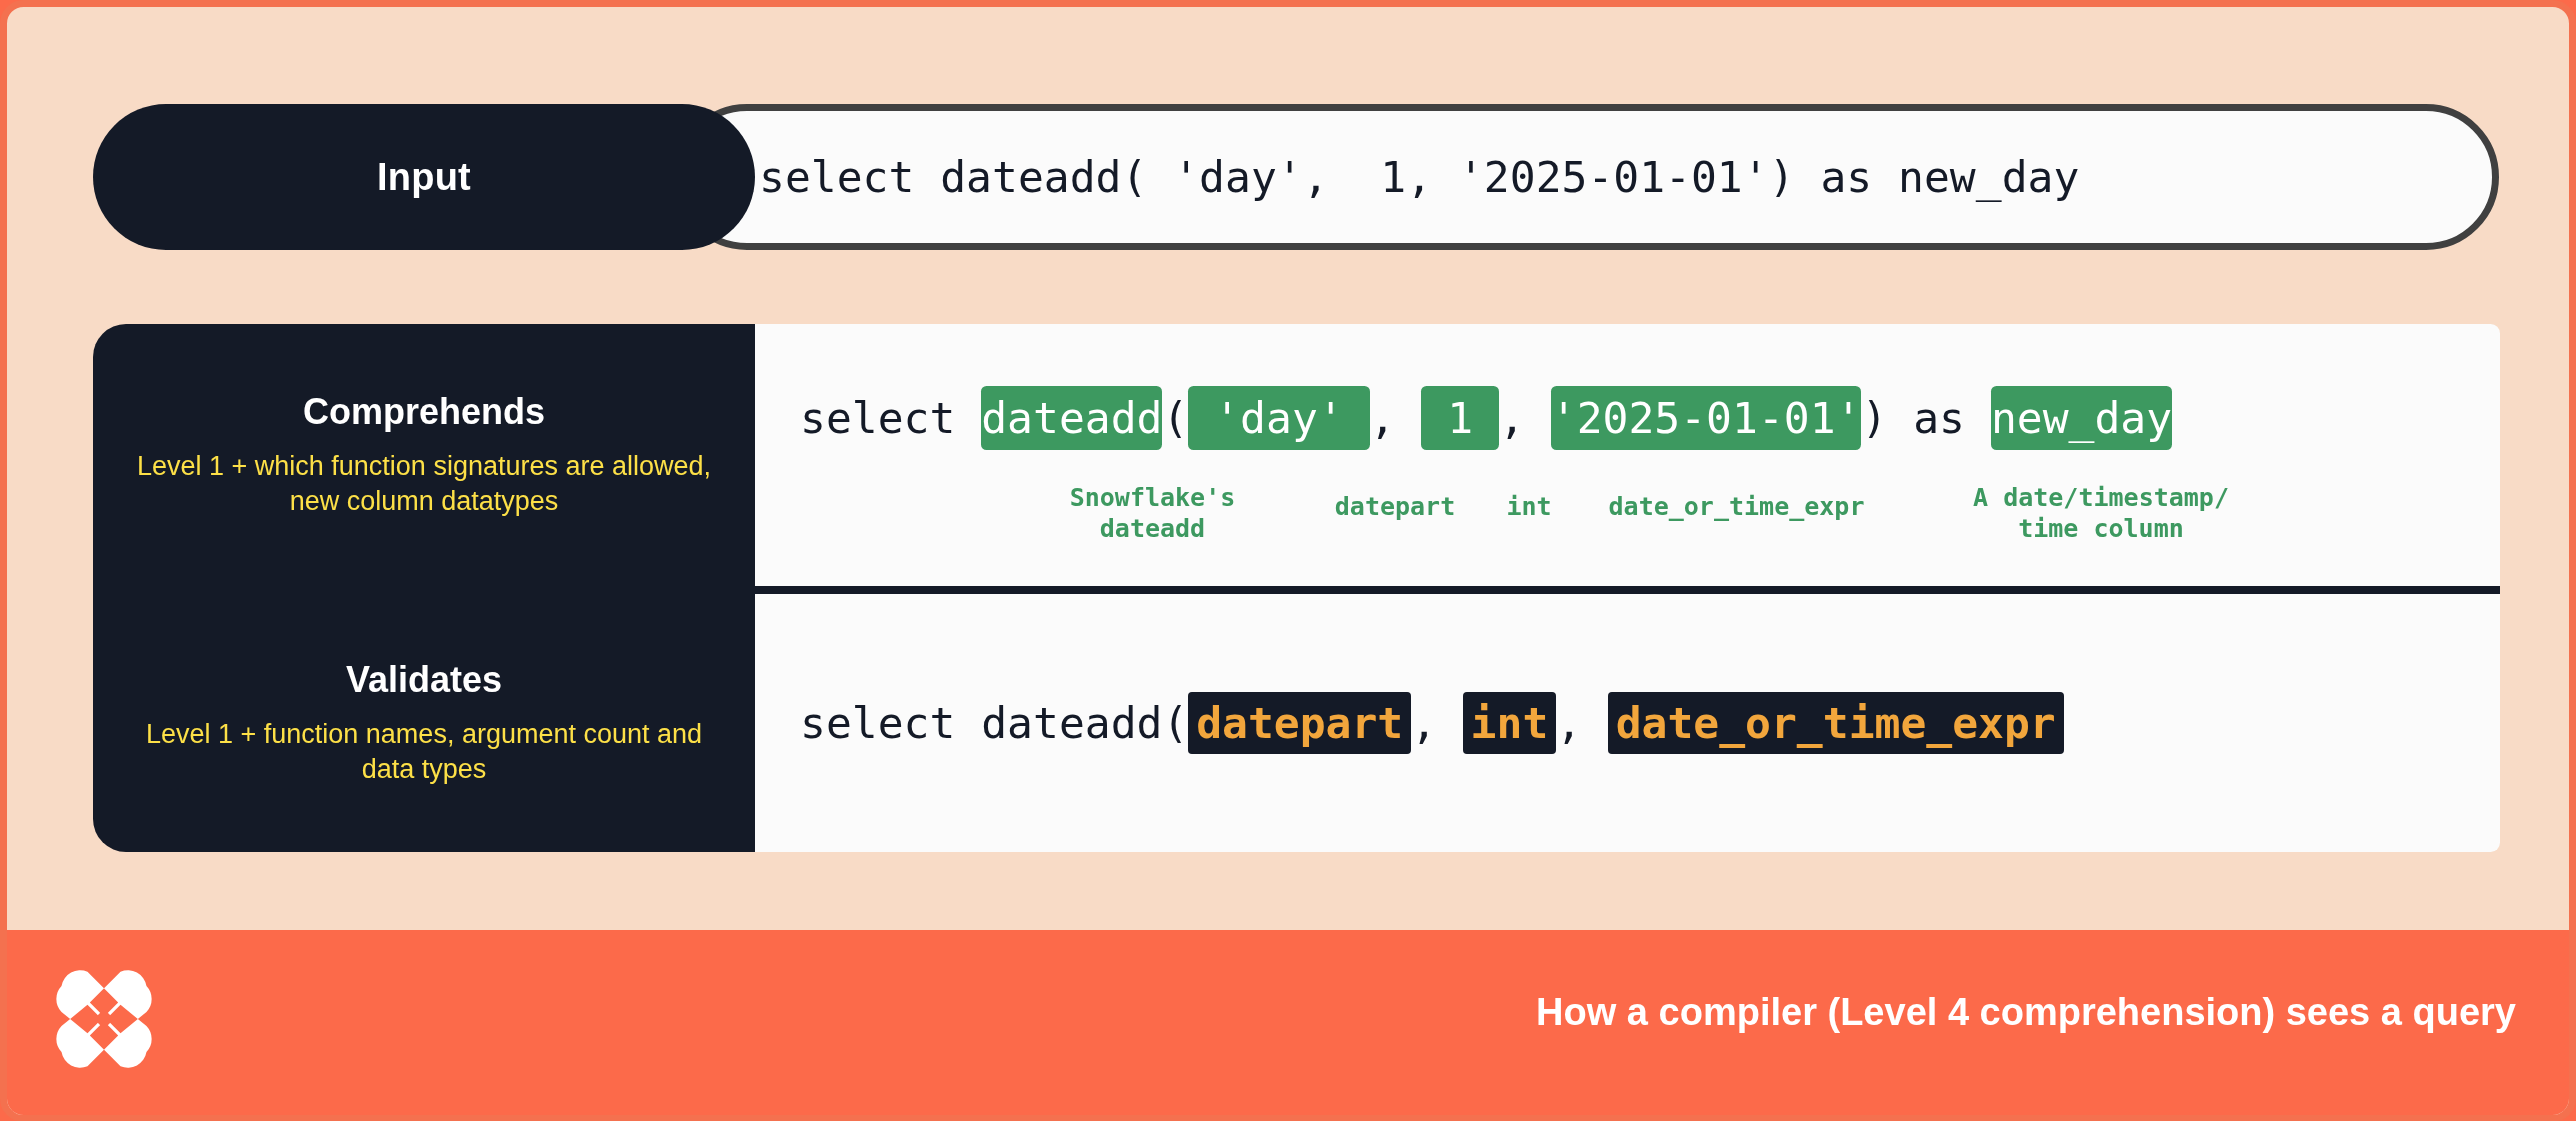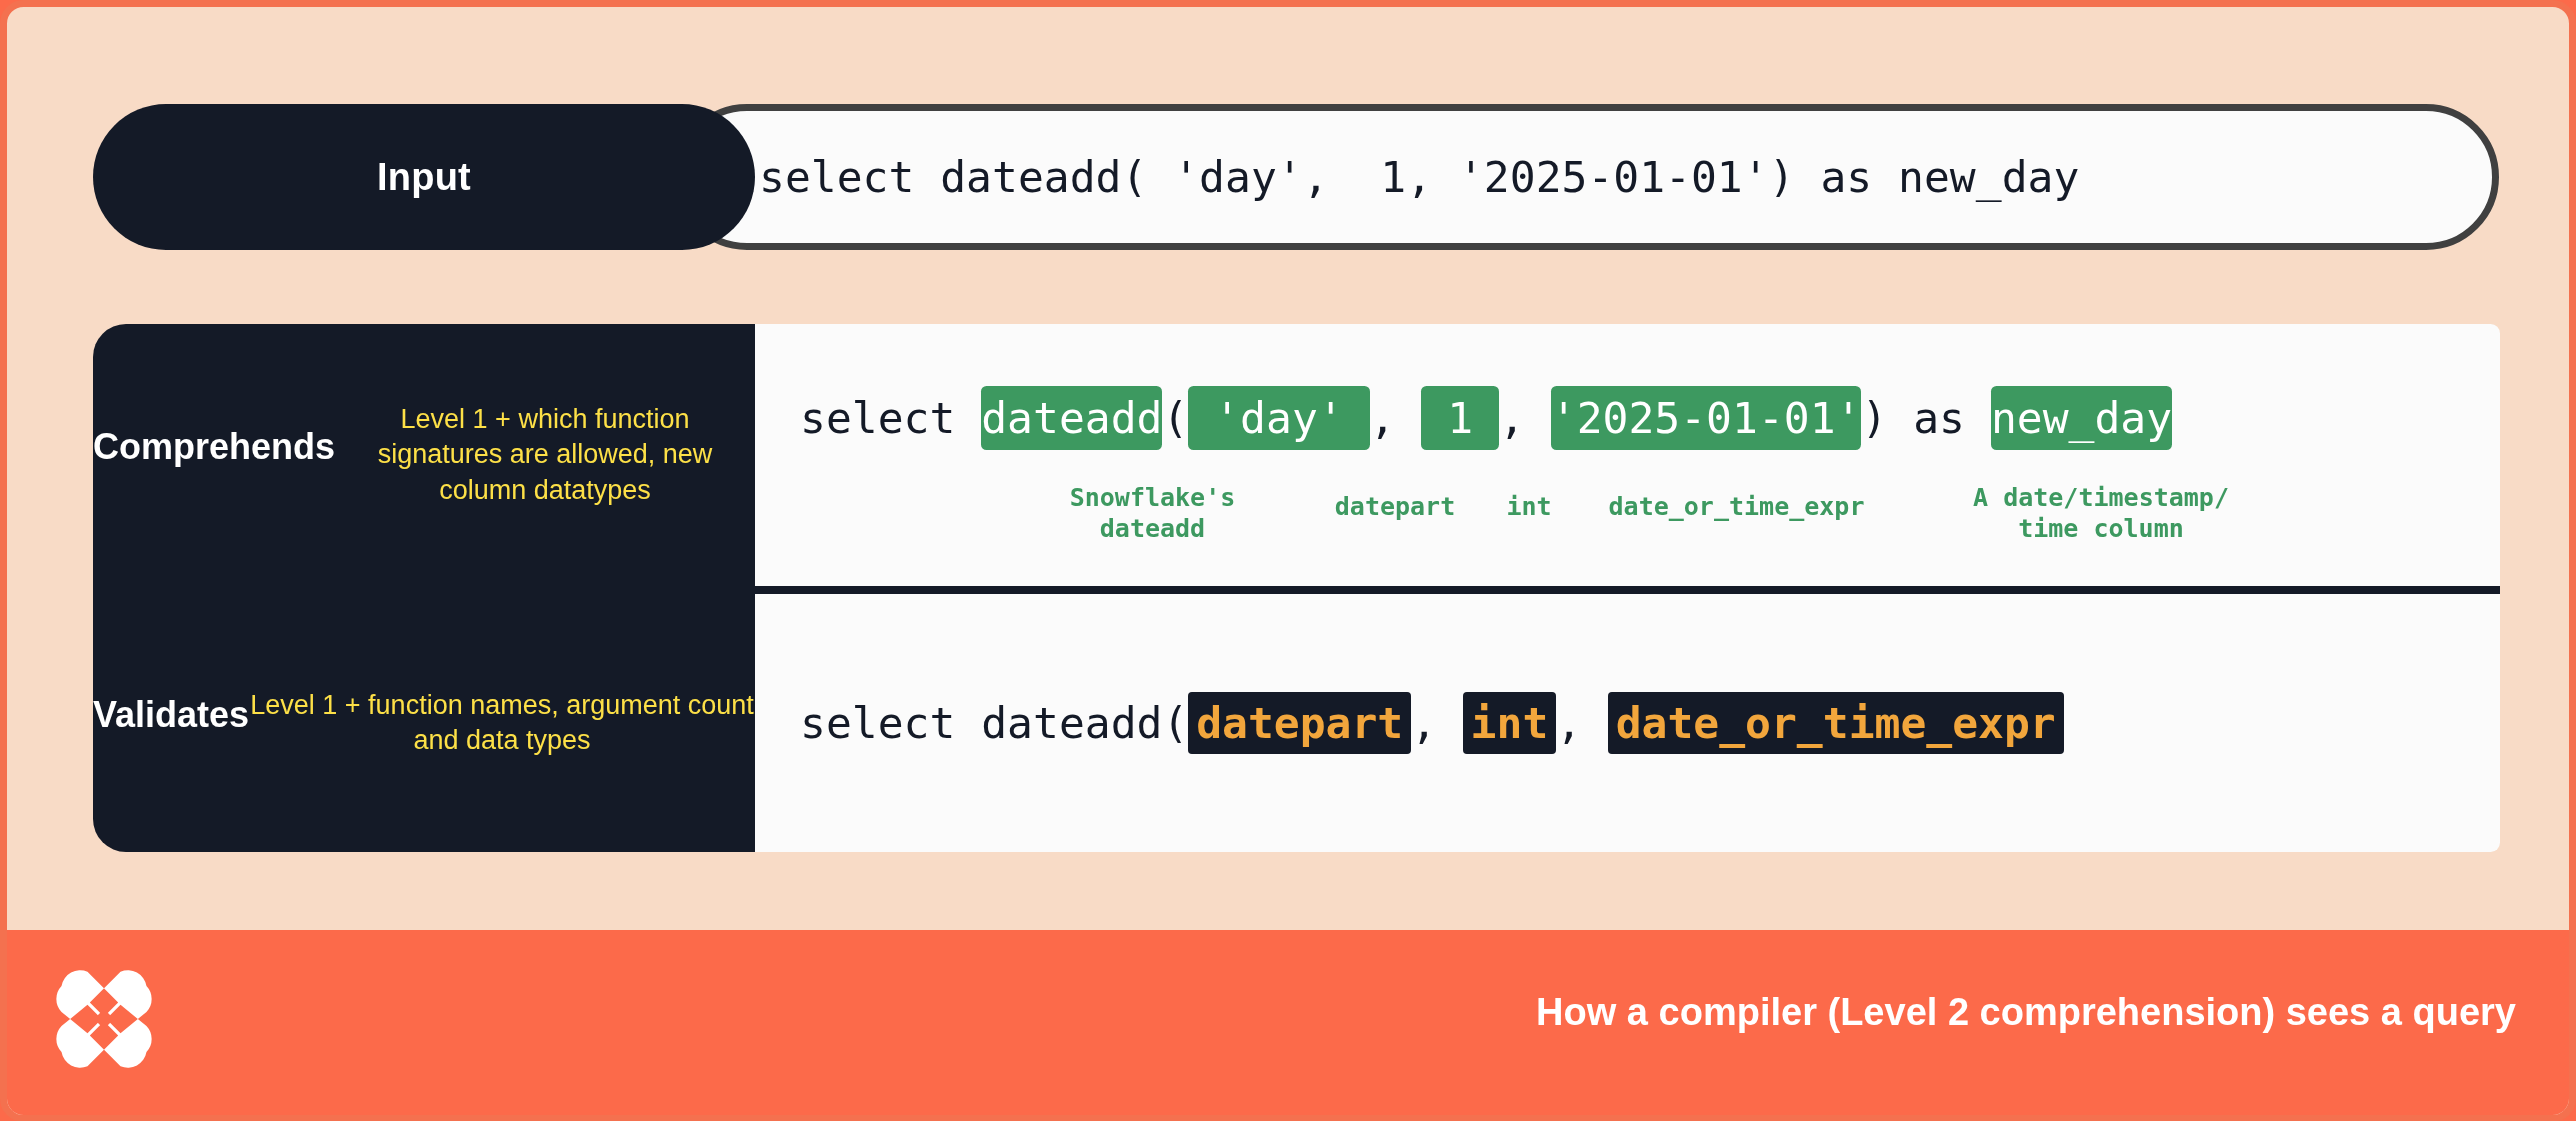--- a/index.html
+++ b/index.html
@@ -47,22 +47,22 @@
   .block-left{
     position:absolute;left:0;top:0;width:662px;height:528px;
     background:#141a27;border-radius:33px 0 0 33px;
     overflow:hidden;
   }
   .block-right{
     position:absolute;left:660px;top:0;width:1747px;height:528px;
     background:#fbfbfb;border-radius:0 9.4px 9.4px 0;
     overflow:hidden;
   }
-  .lrow{position:absolute;left:0;width:662px;display:flex;
-        align-items:center;justify-content:flex-start;text-align:center;}
+  .lrow{position:absolute;left:0;width:662px;display:flex;flex-direction:column;
+        align-items:center;justify-content:center;text-align:center;}
   .lrow.r1{top:0;height:262px;}
   .lrow.r2{top:270px;height:258px;}
   .lrow .title{color:#ffffff;font-size:36px;font-weight:700;margin-bottom:15.7px;}
   .lrow .sub{color:#fde047;font-size:27px;font-weight:400;line-height:1.3;width:580px;}
   .divider{
     position:absolute;left:660px;top:262px;width:1747px;height:7.8px;background:#141a27;
   }
   .crow{position:absolute;left:0;width:1747px;}
   .crow.r1{top:0;height:194px;margin-top:16px;}
   .crow.r2{top:270px;height:258px;}
@@ -154,17 +154,17 @@
   <div class="footer">
     <div class="logo">
       <svg viewBox="0 0 100 100" width="118" height="118" aria-hidden="true">
         <path d="M14 22 A16 16 0 0 1 36 10 L62 36 L50 48 L36 62 L14 44 A16 16 0 0 1 14 22 Z
                  M86 22 A16 16 0 0 0 64 10 L38 36 L50 48 L64 62 L86 44 A16 16 0 0 0 86 22 Z
                  M14 78 A16 16 0 0 0 36 90 L62 64 L50 52 L36 38 L14 56 A16 16 0 0 0 14 78 Z
                  M86 78 A16 16 0 0 1 64 90 L38 64 L50 52 L64 38 L86 56 A16 16 0 0 1 86 78 Z" fill="#ffffff"></path>
         <rect x="44" y="44" width="12" height="12" transform="rotate(45 50 50)" fill="#fc6a4a"></rect>
       </svg>
     </div>
-    <div class="caption">How a compiler (Level 2 comprehension) sees a query</div>
+    <div class="caption">How a compiler (Level 4 comprehension) sees a query</div>
   </div>
 
 </div>
 
 
 </body></html>

